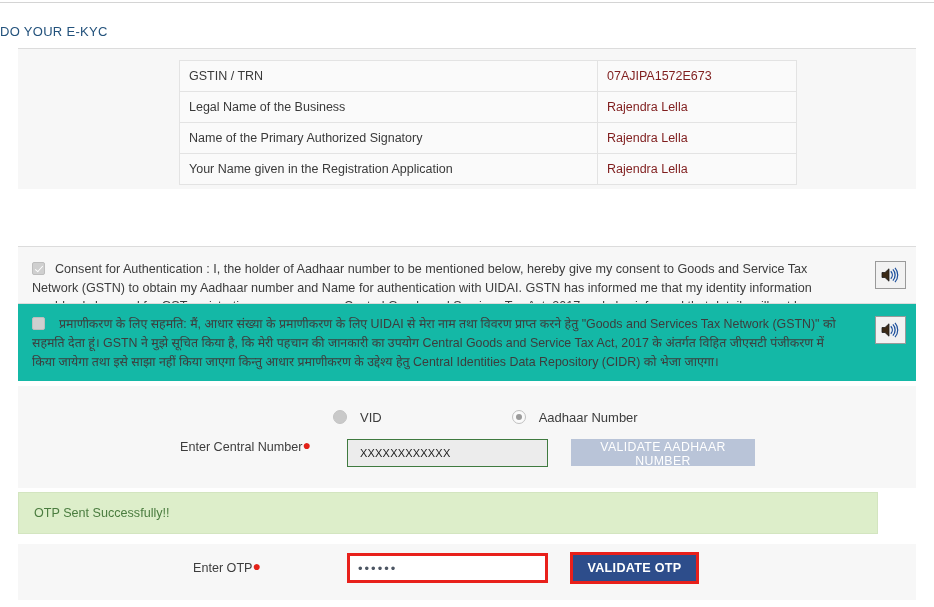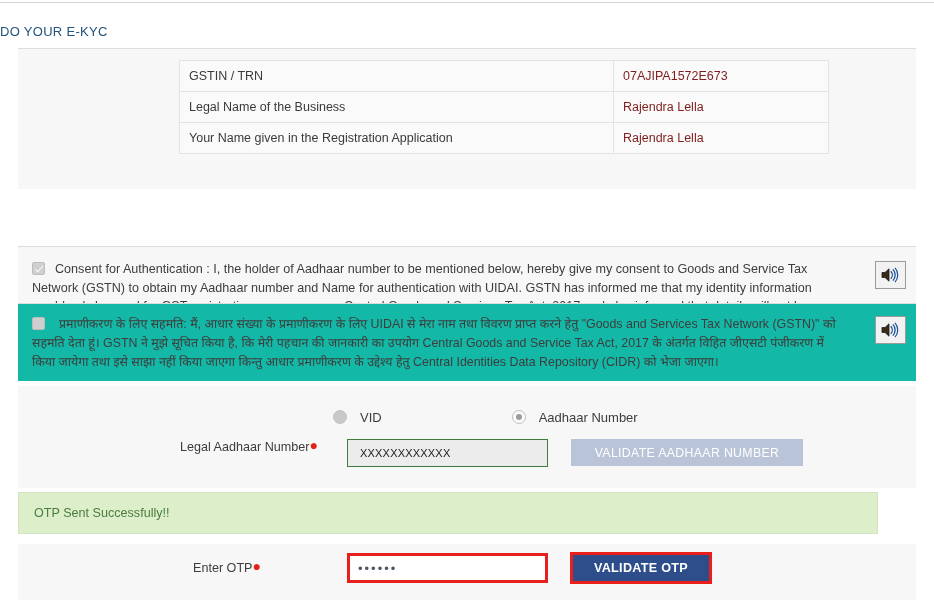--- a/index.html
+++ b/index.html
@@ -54,21 +54,21 @@
   .kyc-table {
     position: absolute;
     left: 161px; top: 11px;
     width: 579px;
     border-collapse: collapse;
     background: #fbfbfb;
     table-layout: fixed;
   }
   .kyc-table td {
     border: 1px solid #e3e3e3;
-    padding: 8px 26px 8px 9px;
+    padding: 8px 10px 8px 9px;
     font-size: 12.5px;
     color: #3a3a3a;
     height: 13px;
     vertical-align: middle;
     background: #fafafa;
   }
   .kyc-table td.k { width: 398px; }
   .kyc-table td.v { width: 179px; color: #7f1d1d; }
 
   
@@ -229,21 +229,21 @@
     box-sizing: border-box;
     font-family: "Liberation Sans", "DejaVu Sans", sans-serif;
     font-size: 11px;
     color: #222222;
     padding: 0 12px;
     letter-spacing: 0.2px;
   }
   .btn-validate-aadhaar {
     position: absolute;
     left: 553px; top: 15px;
-    width: 232px; height: 27px;
+    width: 184px; height: 27px;
     background: #b9c4d8;
     border: none;
     color: #ffffff;
     font-family: "Liberation Sans", "DejaVu Sans", sans-serif;
     font-size: 12.3px;
     letter-spacing: 0.35px;
     cursor: default;
   }
 
   
@@ -286,21 +286,21 @@
     box-sizing: border-box;
     font-family: "Liberation Sans", "DejaVu Sans", sans-serif;
     font-size: 13px;
     color: #4d5663;
     padding: 0 8px;
     letter-spacing: 2px;
   }
   .btn-validate-otp-wrap {
     position: absolute;
     left: 552px; top: 8px;
-    width: 142px; height: 32px;
+    width: 129px; height: 32px;
     border: 3px solid #e8201b;
     box-sizing: border-box;
   }
   .btn-validate-otp {
     width: 100%; height: 100%;
     background: #2d4d8b;
     border: none;
     color: #ffffff;
     font-family: "Liberation Sans", "DejaVu Sans", sans-serif;
     font-size: 12.6px;
@@ -323,20 +323,24 @@
       <tbody>
         <tr>
           <td class="k">GSTIN / TRN</td>
           <td class="v">07AJIPA1572E673</td>
         </tr>
         <tr>
           <td class="k">Legal Name of the Business</td>
           <td class="v">Rajendra Lella</td>
         </tr>
         <tr>
+          <td class="k">Name of the Primary Authorized Signatory</td>
+          <td class="v">Rajendra Lella</td>
+        </tr>
+        <tr>
           <td class="k">Your Name given in the Registration Application</td>
           <td class="v">Rajendra Lella</td>
         </tr>
       </tbody>
     </table>
   </div>
 
   <div class="panel-consent-en">
     <div class="consent-body">
       <span class="cb checked"></span><span>Consent for Authentication : I, the holder of Aadhaar number to be mentioned below, hereby give my consent to Goods and Service Tax Network (GSTN) to obtain my Aadhaar number and Name for authentication with UIDAI. GSTN has informed me that my identity information would only be used for GST registration purpose as per Central Goods and Services Tax Act, 2017 and also informed that details will not be shared and will be submitted to Central Identities Data Repository (CIDR) only for the purpose of authentication.</span>
@@ -372,21 +376,21 @@
         <span>VID</span>
       </label>
       <label class="radio-opt aadhaar">
         <span class="rdo selected"></span>
         <span>Aadhaar Number</span>
       </label>
     </div>
   </div>
 
   <div class="panel-aadhaar">
-    <div class="lbl-aadhaar"><span>Legal Aadhaar Number</span><span class="req">●</span></div>
+    <div class="lbl-aadhaar"><span>Enter Central Number</span><span class="req">●</span></div>
     <input class="inp-aadhaar" type="text" value="XXXXXXXXXXXX" style="">
     <button class="btn-validate-aadhaar">VALIDATE AADHAAR NUMBER</button>
   </div>
 
   <div class="alert-success">
     <span>OTP Sent Successfully!!</span>
   </div>
 
   <div class="panel-otp">
     <div class="lbl-otp"><span>Enter OTP</span><span class="req">●</span></div>

